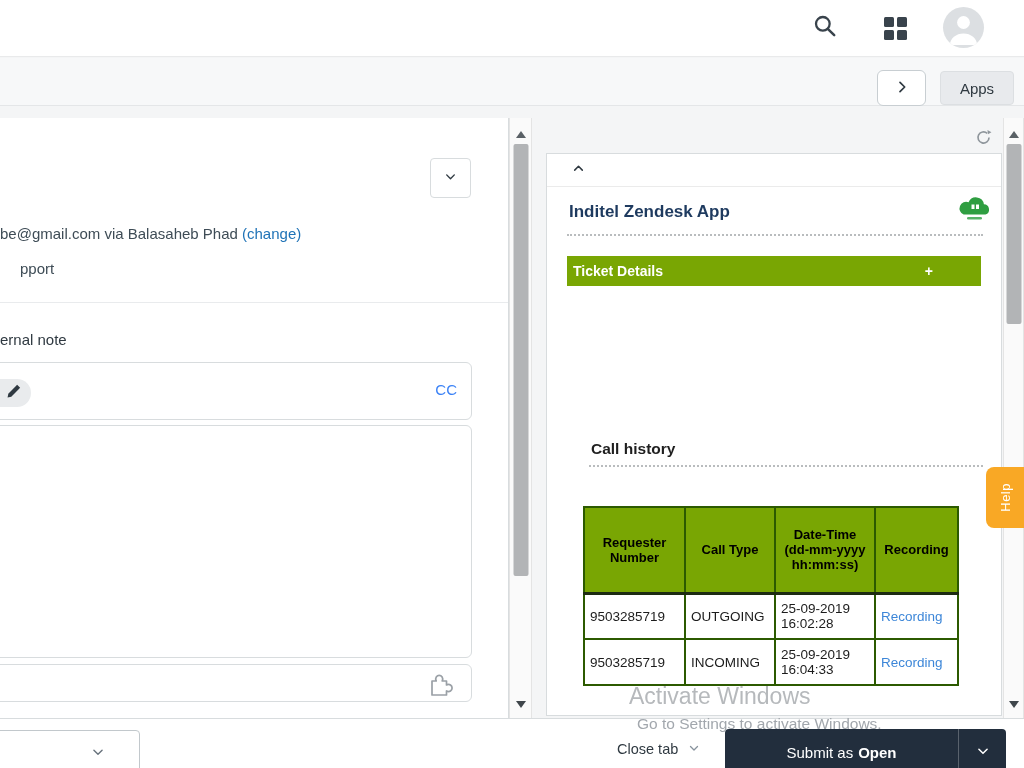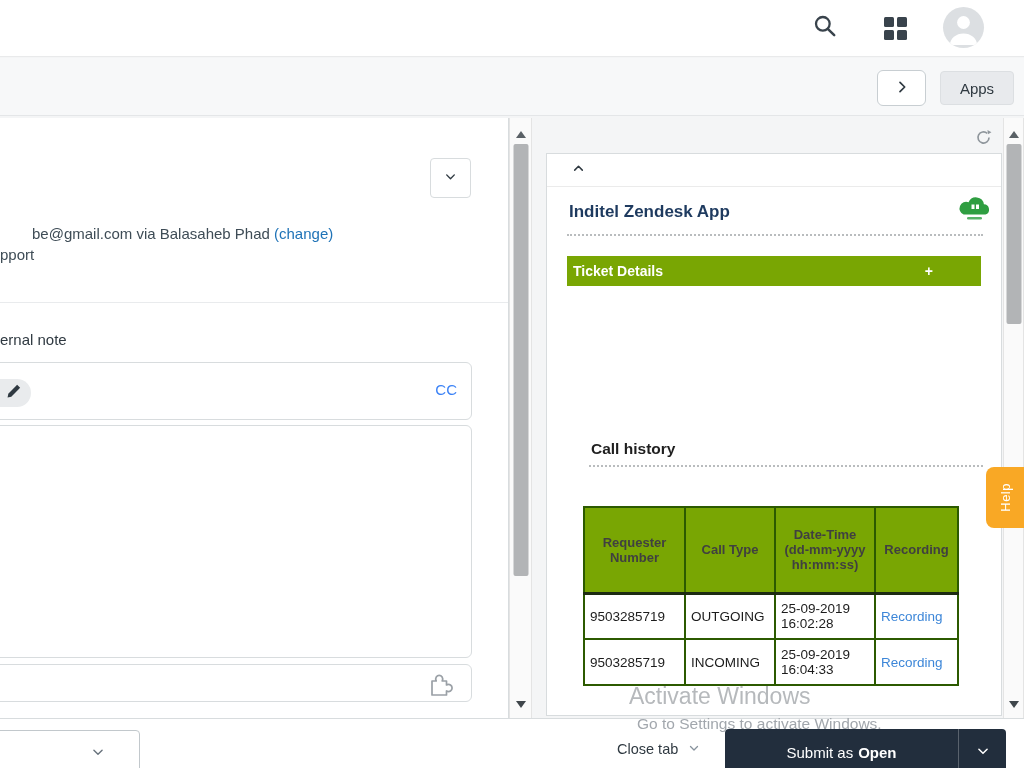--- a/index.html
+++ b/index.html
@@ -9,30 +9,30 @@
 
   
   .topbar { position:absolute; left:0; top:0; width:1024px; height:57px; background:#fff; border-bottom:1px solid #e9eaeb; z-index:5; }
   .search-btn { position:absolute; left:811px; top:13px; width:28px; height:28px; background:none; border:none; cursor:pointer; }
   .grid-btn { position:absolute; left:884px; top:15px; width:26px; height:26px; background:none; border:none; cursor:pointer; }
   .grid-ico { display:grid; grid-template-columns:10px 10px; grid-template-rows:10px 10px; gap:3px; }
   .grid-ico span { background:#39434c; border-radius:1.5px; }
   .avatar { position:absolute; left:943px; top:7px; width:41px; height:41px; border-radius:50%; background:#dcdfe2; overflow:hidden; }
 
   
-  .subbar { position:absolute; left:0; top:58px; width:1024px; height:58px; background:#f7f8f9; border-bottom:1px solid #e4e6e8; z-index:4; }
+  .subbar { position:absolute; left:0; top:58px; width:1024px; height:48px; background:#f7f8f9; border-bottom:1px solid #e4e6e8; z-index:4; }
   .next-btn { position:absolute; left:877px; top:12px; width:49px; height:36px; background:#fff; border:1px solid #c8ced2; border-radius:6px; display:flex; align-items:center; justify-content:center; cursor:pointer; }
   .apps-btn { position:absolute; left:940px; top:13px; width:74px; height:34px; background:#e8eaed; border:1px solid #dcdfe2; border-radius:4px; font-size:15px; color:#2f3941; cursor:pointer; font-family:inherit; }
 
   
   .ticket-panel { position:absolute; left:0; top:118px; width:509px; height:600px; background:#fff; border-right:1px solid #d8dcde; overflow:hidden; }
   .reply-dd-btn { position:absolute; left:430px; top:40px; width:41px; height:40px; background:#fff; border:1px solid #d8dcde; border-radius:4px; display:flex; align-items:center; justify-content:center; cursor:pointer; }
-  .email-line { position:absolute; left:0; top:104px; width:480px; font-size:15px; line-height:23px; color:#3e4c56; white-space:nowrap;margin-left:32px; }
+  .email-line { position:absolute; left:0; top:104px; width:480px; font-size:15px; line-height:23px; color:#3e4c56; white-space:nowrap; }
   .email-line a { color:#1f73b7; text-decoration:none; }
-  .email-line2 { position:absolute; left:0; top:125px; font-size:15px; line-height:23px; color:#3e4c56; }
+  .email-line2 { position:absolute; left:0; top:139px; font-size:15px; line-height:23px; color:#3e4c56;padding-left:20px; }
   .panel-divider { position:absolute; left:0; top:184px; width:509px; height:1px; background:#e9ebed; }
   .note-tab { position:absolute; left:0; top:213px; font-size:15px; font-weight:500; color:#2f3941; }
   .composer-head { position:absolute; left:-24px; top:244px; width:496px; height:58px; background:#fff; border:1px solid #d8dcde; border-radius:6px; }
   .pencil-pill { position:absolute; left:0; top:16px; width:54px; height:28px; background:#e9ebed; border-radius:14px; display:flex; align-items:center; justify-content:flex-end; padding-right:8px; cursor:pointer; }
   .cc-link { position:absolute; right:14px; top:18px; font-size:15px; color:#3b82f6; cursor:pointer; }
   .composer-body { position:absolute; left:-24px; top:307px; width:496px; height:233px; background:#fff; border:1px solid #d8dcde; border-radius:6px; cursor:text; }
   .composer-foot { position:absolute; left:-24px; top:546px; width:496px; height:38px; background:#fff; border:1px solid #d8dcde; border-radius:6px; }
   .puzzle-wrap { position:absolute; right:16px; top:5px; width:28px; height:28px; cursor:pointer; }
 
   
@@ -56,21 +56,21 @@
   .cloud-logo { position:absolute; left:409px; top:40px; width:36px; height:32px; }
   .dotted-rule1 { position:absolute; left:20px; top:80px; width:416px; border-bottom:2px dotted #b9bcbe; }
   .ticket-bar { position:absolute; left:20px; top:102px; width:414px; height:30px; background:#79a603; color:#fff; font-size:14px; font-weight:bold; line-height:30px; padding-left:6px; cursor:pointer; }
   .ticket-bar .plus { position:absolute; right:48px; top:0; font-weight:bold; }
   .call-btn { position:absolute; left:189px; top:180px; width:78px; height:47px; background:#79a603; color:#fff; font-size:15px; font-weight:bold; font-family:inherit; border:2px solid; border-color:#a9a9a9 #6f6f6f #6f6f6f #a9a9a9; cursor:pointer; }
   .call-history-title { position:absolute; left:44px; top:286px; font-size:15.5px; font-weight:bold; color:#1f1f1f; }
   .dotted-rule2 { position:absolute; left:42px; top:311px; width:394px; border-bottom:2px dotted #b9bcbe; }
 
   .ch-table { position:absolute; left:36px; top:352px; border-collapse:collapse; table-layout:fixed; background:#fff; }
   .ch-table th, .ch-table td { border:2px solid #2c5a00; }
-  .ch-table th { background:#79a603; color:#404040; font-size:13px; font-weight:bold; text-align:center; padding:2px 5px; border-bottom:3px solid #1d2b12; }
+  .ch-table th { background:#79a603; color:#000000; font-size:13px; font-weight:bold; text-align:center; padding:2px 5px; border-bottom:3px solid #1d2b12; }
   .ch-table thead tr { height:86px; }
   .ch-table tbody tr { height:46px;margin-top:28px; }
   .ch-table td { font-size:13.5px; color:#1c1c1c; padding:2px 5px; background:#fff; }
   .ch-table td a { color:#3c86d8; text-decoration:none; cursor:pointer; }
 
   
   .help-tab { position:absolute; left:986px; top:467px; width:38px; height:61px; background:#f9a825; border-radius:8px 0 0 8px; z-index:40; display:flex; align-items:center; justify-content:center; cursor:pointer; }
   .help-tab span { writing-mode:vertical-rl; transform:rotate(180deg); color:#fff; font-size:13px; letter-spacing:0.5px; }
 
   

